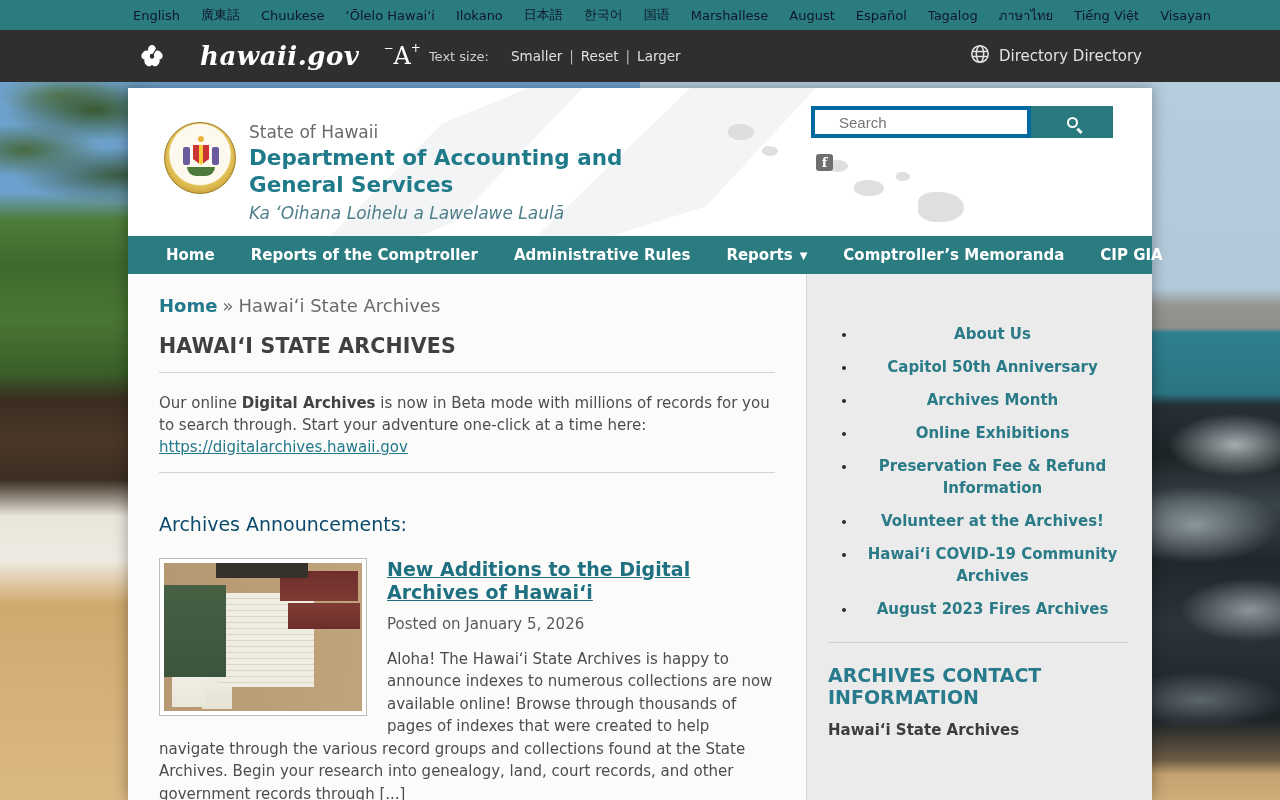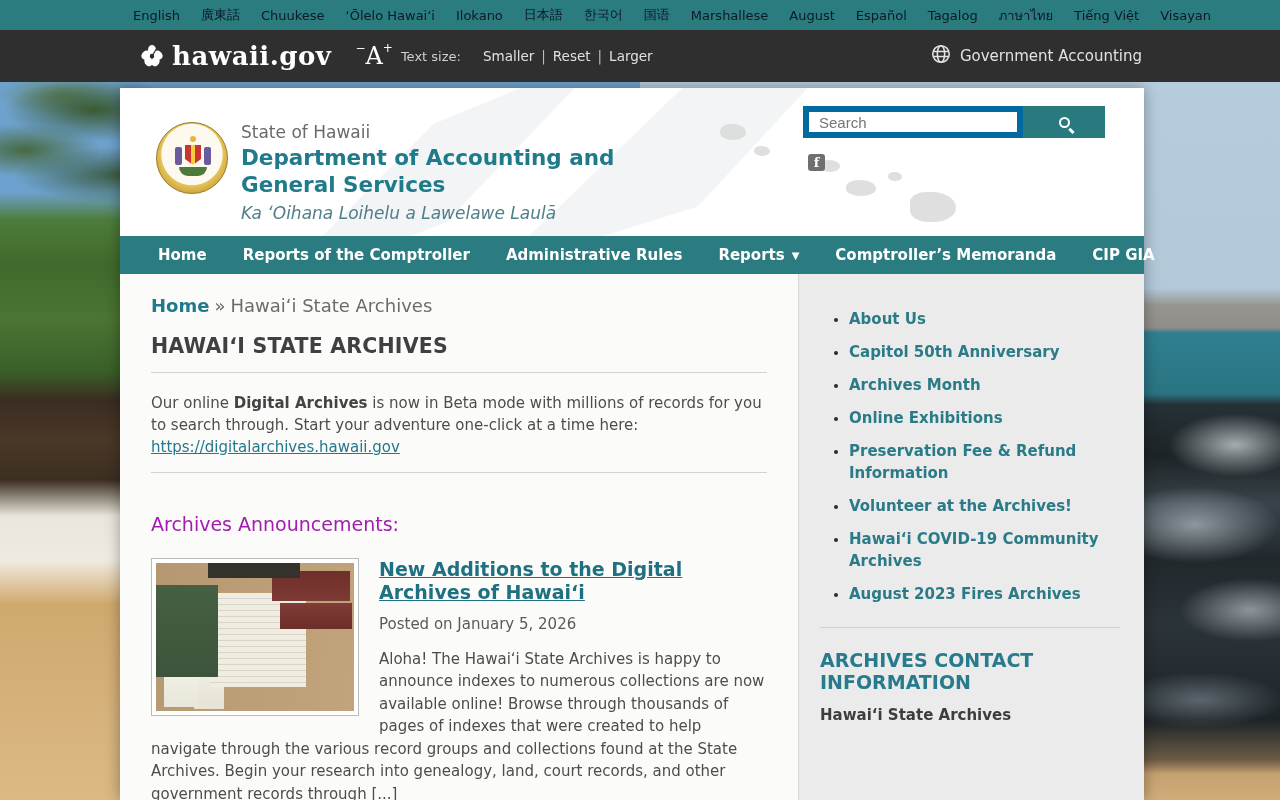--- a/index.html
+++ b/index.html
@@ -39,33 +39,33 @@
   .langbar { position:absolute; left:0; top:0; width:1280px; height:30px;
     background:#2b7c7e; display:flex; align-items:center; padding-left:133px; z-index:5; }
   .langbar a { color:#0f172a; font-size:13px; text-decoration:none; margin-right:21px; white-space:nowrap; }
 
   
   .utilbar { position:absolute; left:0; top:30px; width:1280px; height:52px;
     background:#2f2f2f; display:flex; align-items:center; z-index:5; }
   .brand { display:flex; align-items:center; margin-left:140px; cursor:pointer; }
   .brand .flower { margin-right:8px; display:inline-flex; }
   .brand .wordmark { font-family:"DejaVu Serif","Liberation Serif",serif;
-    font-weight:bold; font-size:26px; color:#fff; letter-spacing:.5px; }
+    font-style:italic; font-weight:bold; font-size:26px; color:#fff; letter-spacing:.5px;margin-left:28px; }
   .ts-icon { font-family:"DejaVu Serif","Liberation Serif",serif; color:#fff;
     margin-left:24px; font-size:24px; line-height:1; display:inline-flex; align-items:flex-start; }
   .ts-icon .small { font-size:12px; position:relative; top:-2px; }
   .ts-label { color:#cfcfcf; font-size:13px; margin-left:8px; }
   .ts-links { color:#e0e0e0; font-size:13.5px; margin-left:22px; }
   .ts-links a { color:#e0e0e0; text-decoration:none; }
   .ts-links .div { color:#bdbdbd; margin:0 7px; }
   .directory { margin-left:auto; margin-right:138px; display:flex; align-items:center; cursor:pointer; }
   .directory .lbl { color:#e2e2e2; font-size:15px; margin-left:8px; }
 
   
-  .panel { position:absolute; left:120px; top:88px; width:1024px; height:712px;
+  .panel { position:absolute; left:128px; top:88px; width:1024px; height:712px;
     z-index:4; box-shadow:0 0 14px rgba(0,0,0,.35); }
 
   
   .site-head { position:absolute; left:0; top:0; width:1024px; height:148px;
     background:#ffffff; overflow:hidden; }
   .site-head .wm1, .site-head .wm2 { position:absolute; background:rgba(210,214,218,.28); transform:rotate(-32deg); }
   .wm1 { width:420px; height:90px; left:110px; top:40px; clip-path:polygon(0 60%,55% 0,100% 35%,45% 100%); }
   .wm2 { width:520px; height:120px; left:330px; top:-20px; clip-path:polygon(0 55%,60% 0,100% 30%,40% 100%); }
   .isl { position:absolute; background:#d9d9d9; border-radius:45% 55% 50% 50%; opacity:.85; }
 
@@ -79,22 +79,22 @@
   .seal .fig-r { position:absolute; left:47px; top:24px; width:7px; height:18px; background:#6a5a9e; border-radius:2px; }
   .seal .base { position:absolute; left:22px; top:44px; width:28px; height:9px; background:#4c7a3a; border-radius:0 0 12px 12px; }
   .seal .star { position:absolute; left:33px; top:13px; width:6px; height:6px; background:#e8b43c; border-radius:50%; }
 
   .head-text { position:absolute; left:121px; top:34px; width:420px; }
   .state-label { color:#6a6a6a; font-size:17px; }
   .dept-name { color:#1f7a8a; font-size:21.5px; font-weight:bold; line-height:1.25; margin-top:3px; width:400px; }
   .tagline { color:#4f7f8a; font-size:17px; font-style:italic; margin-top:4px; }
 
   .search-wrap { position:absolute; left:683px; top:18px; width:302px; height:32px; display:flex; }
-  .search-input { width:220px; height:32px; border:6px solid #0369a1; background:#fff;
-    font-size:15px; padding:0 10px; color:#444; outline:none; }
+  .search-input { width:220px; height:32px; border:4px solid #0369a1; background:#fff;
+    font-size:15px; padding:0 24px; color:#444; outline:none; }
   .search-btn { width:82px; height:32px; background:#287a7e; border:none; cursor:pointer;
     display:flex; align-items:center; justify-content:center; }
   .mag { position:relative; width:11px; height:11px; border:2.5px solid #fff; border-radius:50%; }
   .mag::after { content:""; position:absolute; width:2.5px; height:6px; background:#fff;
     left:9px; top:9px; transform:rotate(-45deg); }
   .fb { position:absolute; left:688px; top:66px; width:17px; height:17px; background:#6f6f6f;
     border-radius:3px; color:#fff; font-size:13px; font-weight:bold; text-align:center;
     line-height:17px; cursor:pointer; font-family:"DejaVu Serif","Liberation Serif",serif; }
 
   
@@ -115,21 +115,21 @@
   .breadcrumb a { color:#23798c; font-weight:bold; text-decoration:none; }
   .breadcrumb .sep { margin:0 5px; }
 
   h1.page-title { margin-top:18px; font-size:20.5px; color:#413f42; letter-spacing:.2px; }
   .rule { border:none; border-top:1px solid #d2d2d2; margin:14px 0 0 0; }
 
   .intro { margin-top:19px; font-size:15px; color:#4d4d4d; line-height:22px; width:616px; }
   .intro b { color:#434343; }
   .intro a { color:#23798c; text-decoration:underline; }
 
-  .ann-head { margin-top:40px; font-size:19px; color:#a21caf; font-weight:normal; }
+  .ann-head { margin-top:40px; font-size:19px; color:#0c4a6e; font-weight:normal; }
 
   .post { margin-top:23px; width:616px; }
   .post-thumb { float:left; width:208px; height:158px; background:#fff; border:1px solid #bbb;
     padding:4px; margin-right:20px; margin-bottom:8px; cursor:pointer; }
   .post-thumb .art { width:198px; height:148px;
     background:
       linear-gradient(#35322c,#35322c) 52px 0/92px 15px no-repeat,
       linear-gradient(#466044,#3c543b) 0 22px/62px 92px no-repeat,
       linear-gradient(#6e2f2c,#7e3a34) 116px 8px/78px 30px no-repeat,
       linear-gradient(#803c36,#6c2e2a) 124px 40px/72px 26px no-repeat,
@@ -137,21 +137,21 @@
       linear-gradient(#f4f2ea,#e9e6da) 8px 96px/34px 48px no-repeat,
       linear-gradient(#f2efe6,#e6e2d4) 38px 102px/30px 44px no-repeat,
       linear-gradient(100deg,#b59771,#c2a47c); }
   .post-title { font-size:19px; line-height:1.2;margin-top:8px; }
   .post-title a { color:#1f7080; font-weight:bold; text-decoration:underline; }
   .post-date { margin-top:11px; font-size:15px; color:#5a5a5a; }
   .post-excerpt { margin-top:15px; font-size:15px; color:#4d4d4d; line-height:22.5px; }
   .clear { clear:both; }
 
   .side-head { color:#287b8c; font-size:19px; font-weight:bold; line-height:1.15; }
-  .side-menu { padding-left:29px; }
+  .side-menu { margin-top:15px; padding-left:29px;text-align:center; }
   .side-menu li { margin-bottom:11px; line-height:22px; color:#2b2b2b; }
   .side-menu li::marker { color:#2b2b2b; font-size:13px; }
   .side-menu a { color:#2a7b87; font-size:15px; font-weight:bold; text-decoration:none; }
   .side-rule { border:none; border-top:1px solid #cfcfcf; margin:22px 0 0 0; }
   .contact-head { margin-top:22px; width:230px; }
   .contact-name { margin-top:12px; font-size:15px; font-weight:bold; color:#3d3d3d; }
 </style>
 </head>
 <body>
 
@@ -203,21 +203,21 @@
     <a href="#">Smaller</a><span class="div">|</span><a href="#">Reset</a><span class="div">|</span><a href="#">Larger</a>
   </span>
   <div class="directory">
     <span>
       <svg width="22" height="22" viewBox="0 0 24 24" fill="none" stroke="#e2e2e2" stroke-width="1.7">
         <circle cx="12" cy="12" r="9"></circle>
         <ellipse cx="12" cy="12" rx="4" ry="9"></ellipse>
         <path d="M3.6 9.2 H20.4 M3.6 14.8 H20.4"></path>
       </svg>
     </span>
-    <span class="lbl">Government Accounting</span>
+    <span class="lbl">Directory Directory</span>
   </div>
 </div>
 
 <div class="panel">
 
   <div class="site-head">
     <div class="wm1"></div>
     <div class="wm2"></div>
     <div class="isl" style="left:600px;top:36px;width:26px;height:16px;"></div>
     <div class="isl" style="left:634px;top:58px;width:16px;height:10px;"></div>

